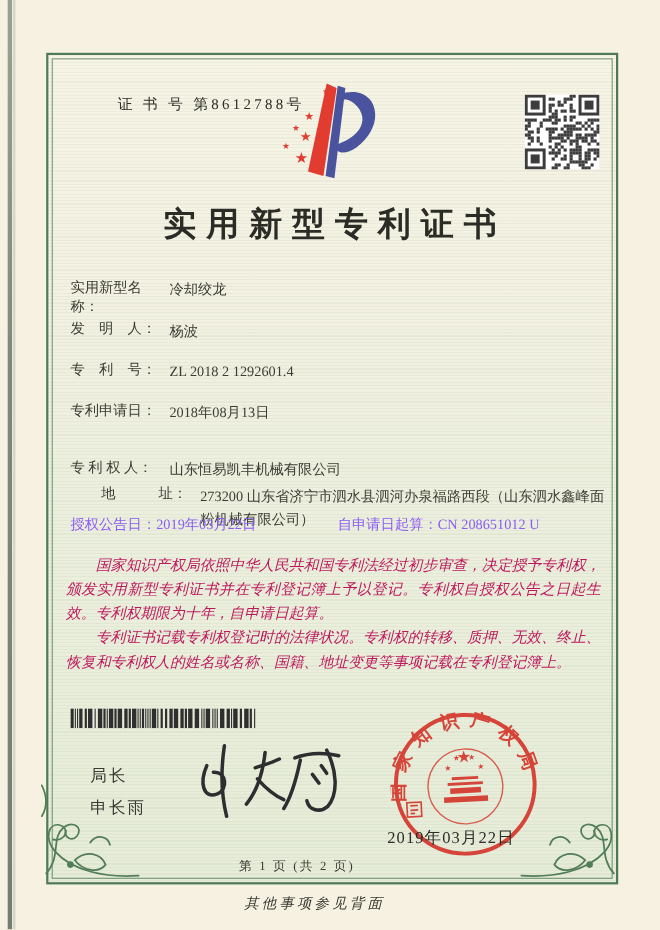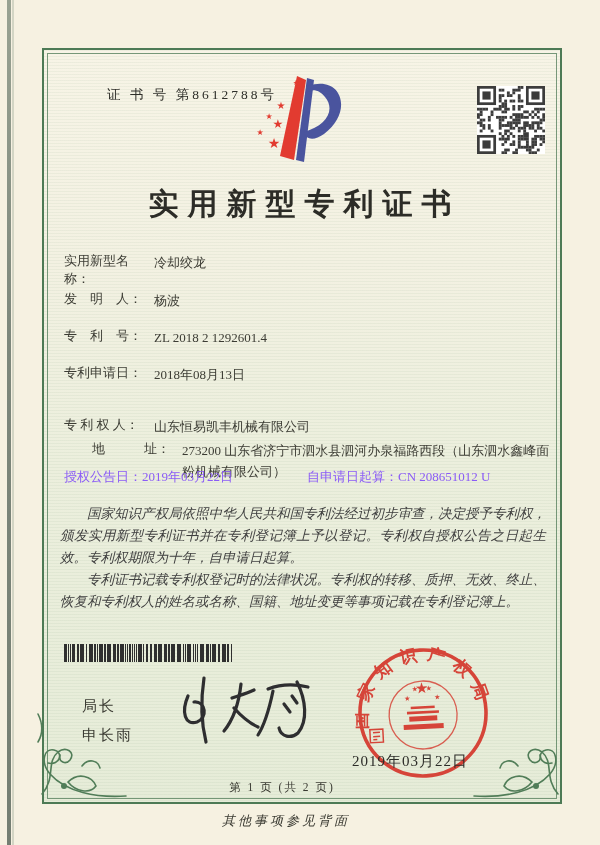--- a/index.html
+++ b/index.html
@@ -18,29 +18,29 @@
   .abs{position:absolute;}
   .cert-no{left:62px;top:86px;font-size:13.5px;letter-spacing:3px;color:#2e2e29;margin-left:45px;}
   .title{left:0;top:184px;width:100%;text-align:center;font-size:30px;font-weight:700;
          letter-spacing:9px;padding-left:9px;box-sizing:border-box;color:#2c2c27;}
   .field-row{left:64px;width:480px;font-size:13px;color:#3c3c34;}
   .field-label{display:inline-block;width:90px;vertical-align:top;}
   .field-value{display:inline-block;vertical-align:top;max-width:372px;line-height:21px;}
   .grant-row{left:64px;top:468px;width:480px;font-size:13px;color:#8b5cf6;}
   .grant-second{position:absolute;left:243px;top:0;white-space:nowrap;}
   .body-text{left:60px;top:503px;width:486px;font-size:13.5px;line-height:22px;
-             text-align:justify;font-style:italic;color:#404040;}
+             text-align:justify;font-style:italic;color:#be185d;}
   .body-text p{margin:0;text-indent:2em;}
   .barcode{left:64px;top:644px;width:172px;height:18px;}
   .signer{left:82px;top:692px;font-size:15px;line-height:29px;color:#3a3a32;letter-spacing:2px;}
   .signature{left:168px;top:676px;}
   .seal{left:355px;top:645px;opacity:.92;transform:rotate(-3deg);}
   .seal-date{left:352px;top:752px;font-size:15px;letter-spacing:1px;color:#2c2c28;}
   .page-no{left:42px;top:780px;width:516px;text-align:center;font-size:11.5px;
-           letter-spacing:2px;color:#3a3a32;transform:translateX(-30px);padding-left:12px;}
+           letter-spacing:2px;color:#3a3a32;transform:translateX(-30px);}
   .back-note{left:0;top:812px;width:100%;text-align:center;font-size:13px;
              font-style:italic;letter-spacing:3px;color:#3a3a32;transform:translateX(-14px);}
   .flourish{pointer-events:none;}
   svg text.star{font-family:"DejaVu Sans",sans-serif;}
 </style>
 </head>
 <body>
 
 <div class="page">
   <div class="scan-edge"></div>

